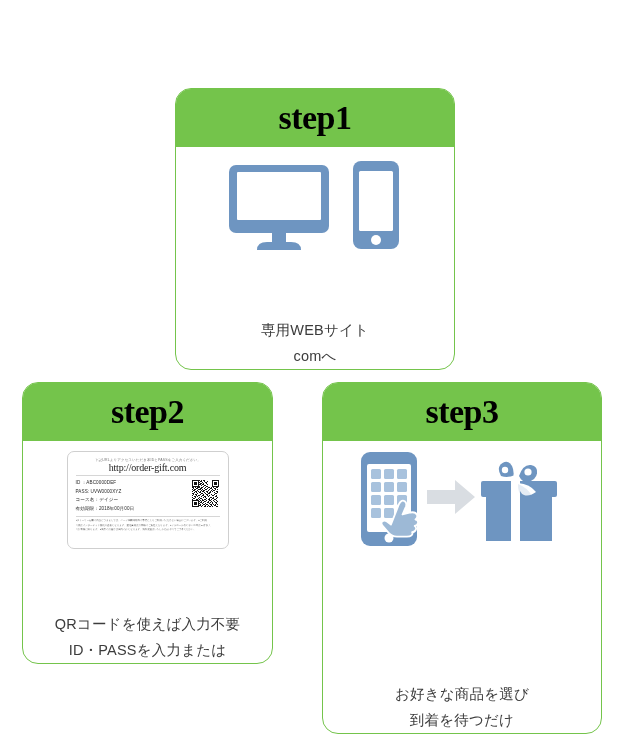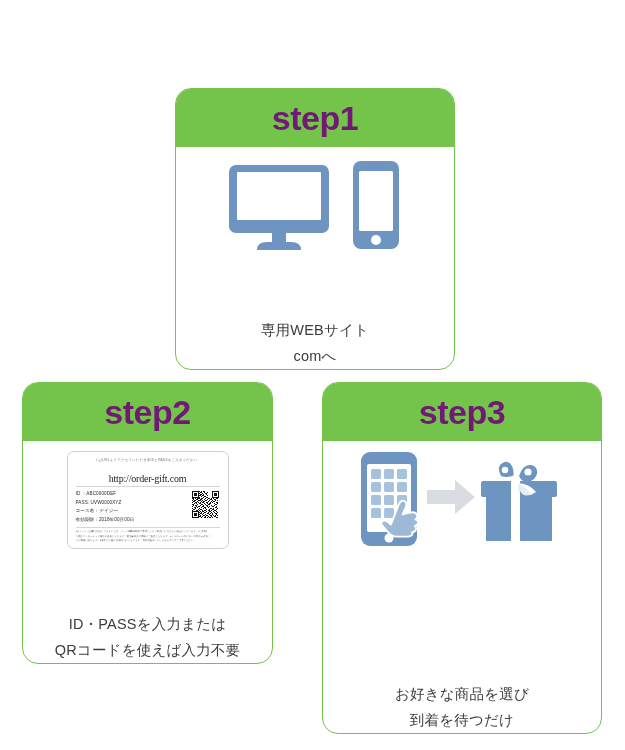--- a/index.html
+++ b/index.html
@@ -28,26 +28,26 @@
 
   .step-header{
     background:#74c44b;
     height:58px;
     flex:0 0 58px;
     display:flex;
     align-items:center;
     justify-content:center;
   }
   .step-header .step-title{
-    color:#701a75;
+    color:#000000;
     font-size:34px;
     font-weight:700;
     letter-spacing:-0.5px;
     line-height:1;
-    font-family:Liberation Sans, sans-serif;
+    font-family:Liberation Serif, serif;
   }
 
   .step-body{
     flex:1 1 auto;
     display:flex;
     flex-direction:column;
     align-items:center;
     justify-content:space-between;
     padding:0;
   }
@@ -93,21 +93,21 @@
     transform:scale(1.35);
     transform-origin:center top;
     white-space:nowrap;
     overflow:hidden;
   }
   .card-url{
     text-align:center;
     font-family:"Liberation Serif","DejaVu Serif",serif;
     font-size:10px;
     color:#1c1c1c;
-    margin-top:12px;
+    margin-top:1px;
     letter-spacing:-0.2px;
   }
   .card-rule{height:1px;background:#d6d6d6;margin:2px 0 3px 0;}
   .card-mid{display:flex;justify-content:space-between;align-items:flex-start;}
   .card-fields{font-size:4.6px;color:#2a2a2a;line-height:1.85;letter-spacing:0.1px;}
   .card-fields div{white-space:nowrap;}
   .qr{
     width:27px;height:27px;
     margin-top:1px;margin-right:1px;
     background-repeat:no-repeat;
@@ -363,22 +363,22 @@
           </div>
           <div class="card-rule2"></div>
           <div class="card-fine">
             <div>●ストーリー記載の内容につきましては、ページ掲載時期等の事情によりご利用いただけない場合がございます。●ご利用</div>
             <div>の際はインターネット接続が必要となります。通信費用はお客様のご負担となります。●アルコール類やタバコ等は20才以上</div>
             <div>のお客様に限ります。●商品のお届けは国内のみとなります。海外発送はいたしかねますのでご了承ください。</div>
           </div>
         </div>
       </div>
       <div class="caption">
+        <div>QRコードを使えば入力不要</div>
         <div>ID・PASSを入力または</div>
-        <div>QRコードを使えば入力不要</div>
       </div>
     </div>
   </div>
 
   <div class="step-card" id="step3">
     <div class="step-header">
       <span class="step-title">step3</span>
     </div>
     <div class="step-body">
       <div class="icon-area">

